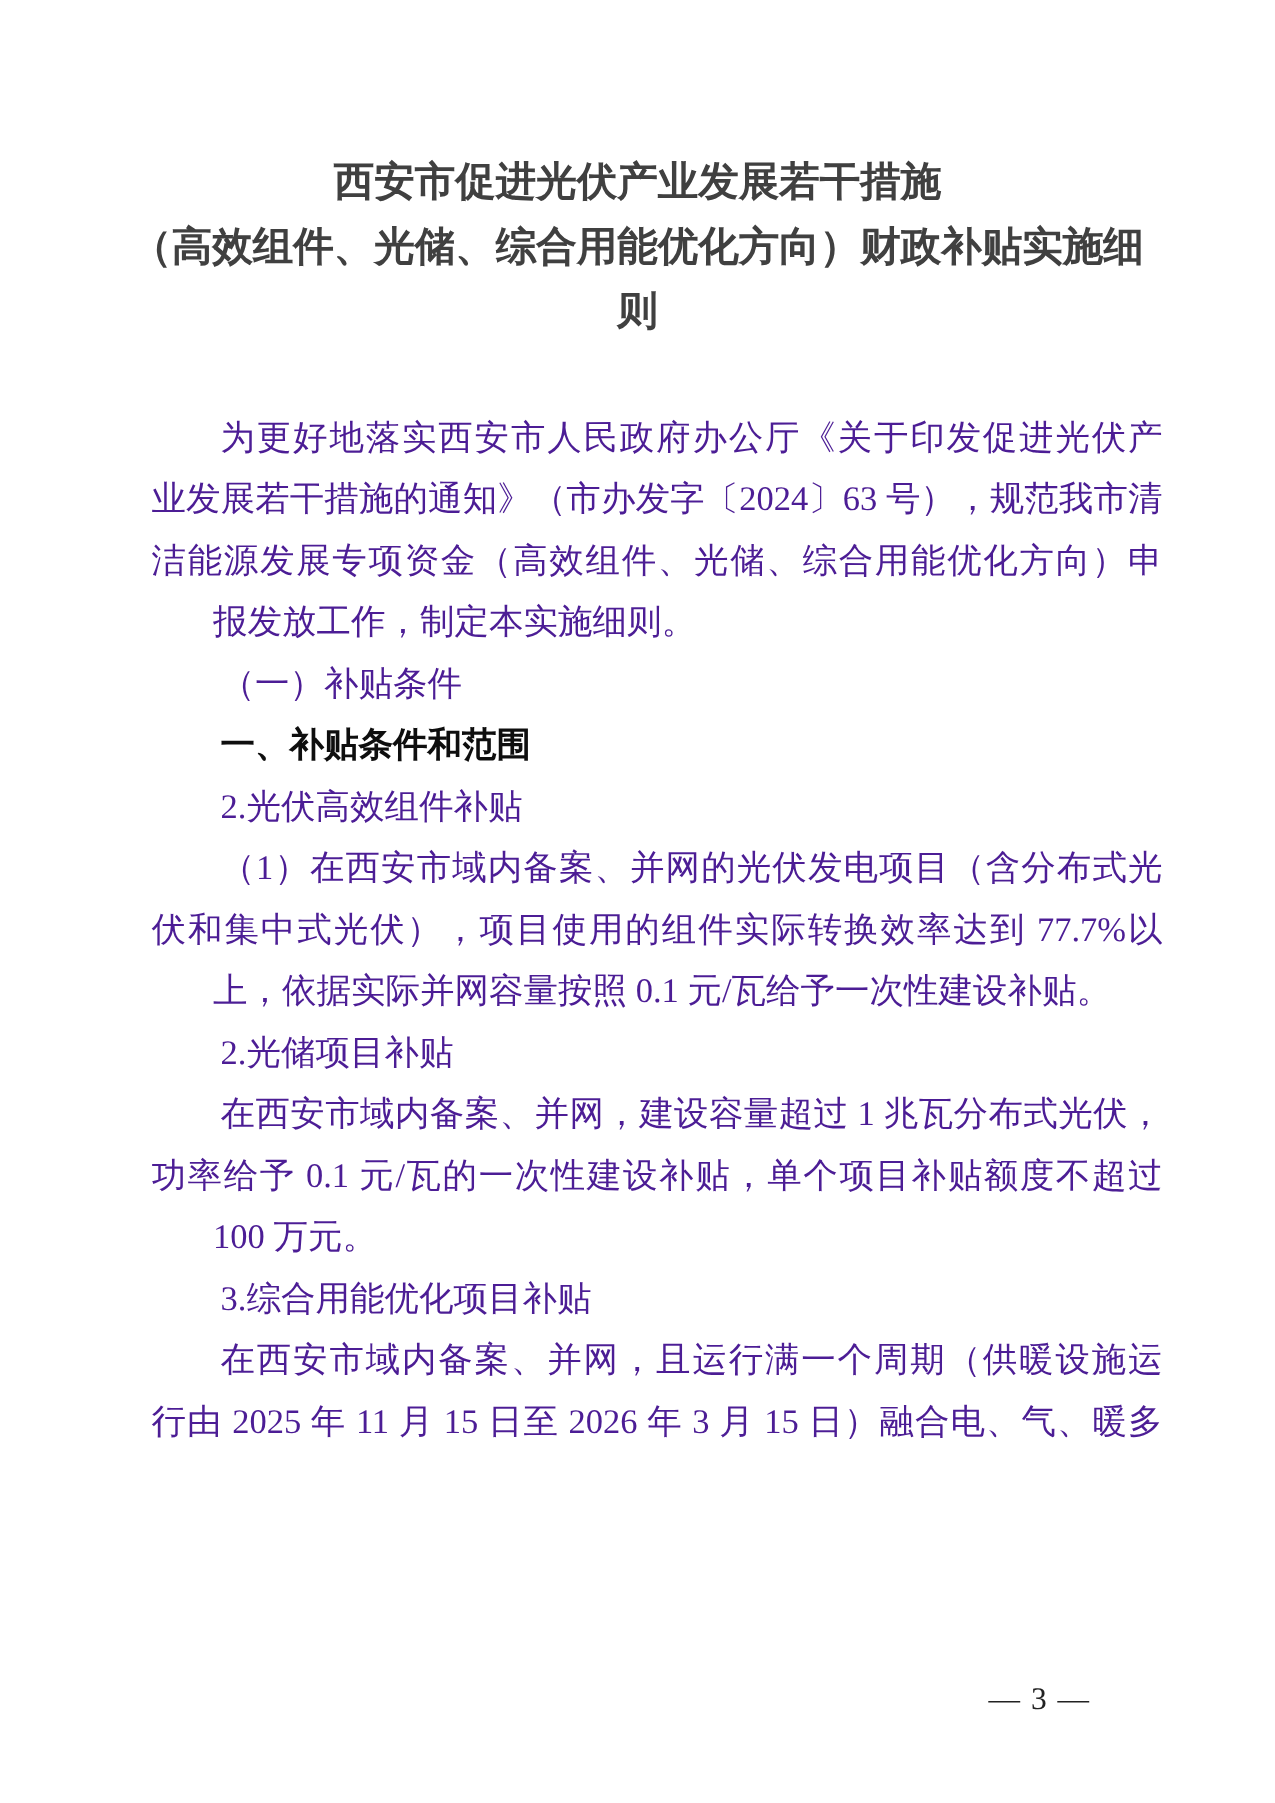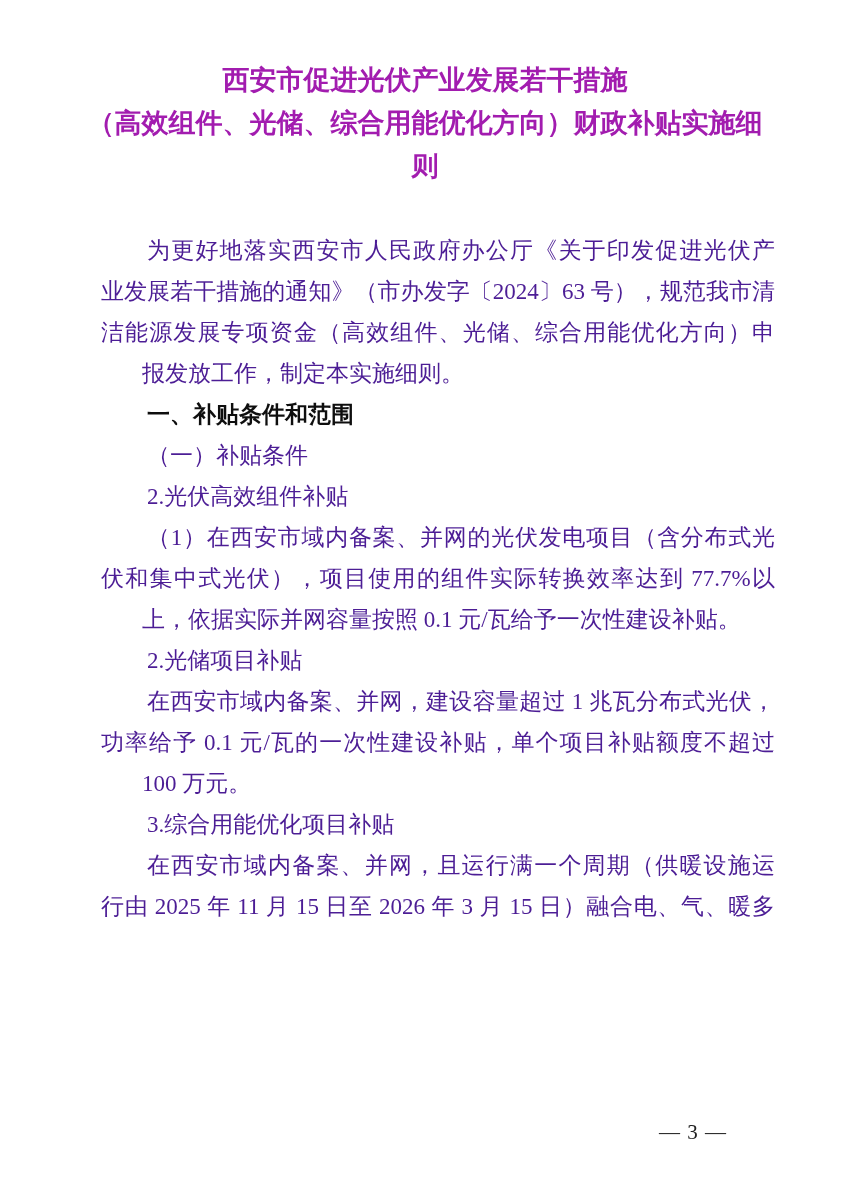--- a/index.html
+++ b/index.html
@@ -7,25 +7,25 @@
   .page {
     position: relative;
     width: 850px;
     height: 1202px;
     background: #ffffff;
     color: #161616;
     font-family: "Liberation Serif", "DejaVu Serif", serif;
     overflow: hidden;
   }
   .doc-title {
-    padding-top: 59px;
+    padding-top: 100px;
     text-align: center;
     font-weight: 700;
     font-size: 27px;
-    color: #a21caf;
+    color: #404040;
   }
   .title-line {
     line-height: 43px;
     white-space: nowrap;
   }
   .doc-body {
     margin: 42px 75px 0 101px; 
   }
   .bline {
     font-size: 23px;
@@ -75,23 +75,23 @@
 
   <div class="doc-body">
 
     <div>
       <div class="bline indent">为更好地落实西安市人民政府办公厅《关于印发促进光伏产</div>
       <div class="bline">业发展若干措施的通知》（市办发字〔2024〕63 号），规范我市清</div>
       <div class="bline">洁能源发展专项资金（高效组件、光储、综合用能优化方向）申</div>
       <div class="bline last">报发放工作，制定本实施细则。</div>
     </div>
 
+    <div class="bline h-kai indent">（一）补贴条件</div>
+
     <div class="bline h-bold indent">一、补贴条件和范围</div>
-
-    <div class="bline h-kai indent">（一）补贴条件</div>
 
     <div class="bline h-num indent">2.光伏高效组件补贴</div>
 
     <div>
       <div class="bline indent">（1）在西安市域内备案、并网的光伏发电项目（含分布式光</div>
       <div class="bline">伏和集中式光伏），项目使用的组件实际转换效率达到 77.7%以</div>
       <div class="bline last">上，依据实际并网容量按照 0.1 元/瓦给予一次性建设补贴。</div>
     </div>
 
     <div class="bline h-num indent">2.光储项目补贴</div>

